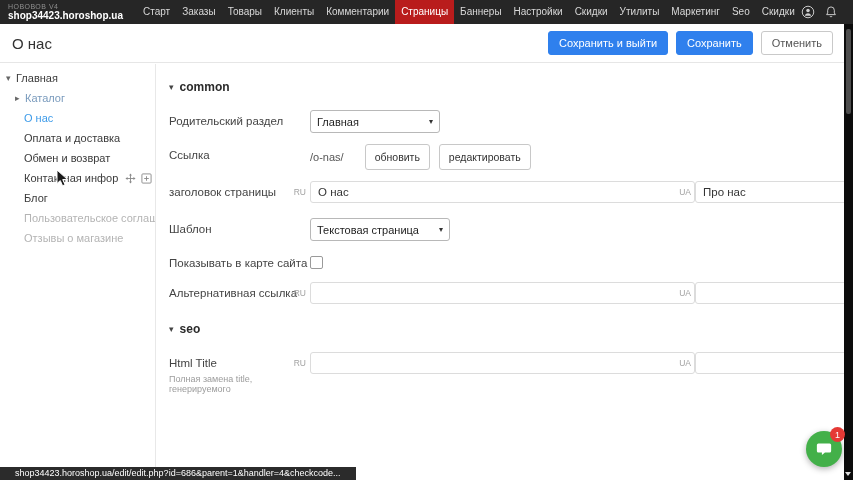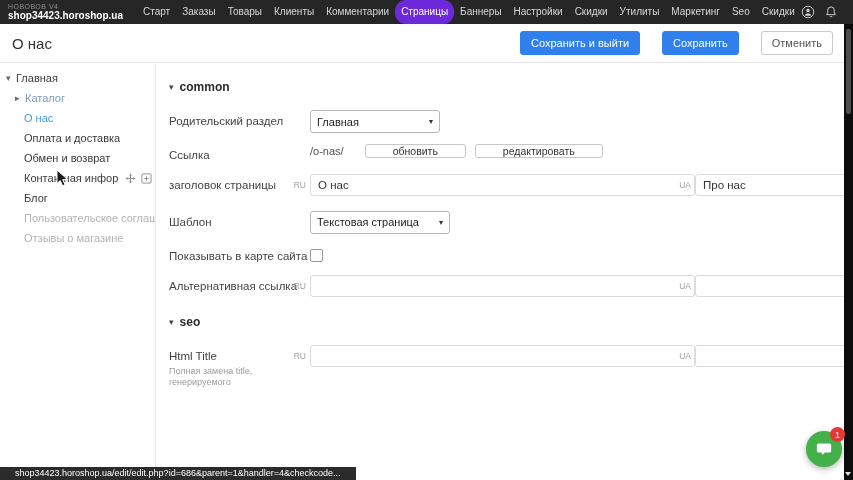--- a/index.html
+++ b/index.html
@@ -12,30 +12,30 @@
 
   
   .topbar { position:absolute; left:0; top:0; width:853px; height:24px;
     background:#262626; display:flex; align-items:center; padding-left:8px; z-index:30; }
   .logo { margin-right:14px; line-height:1; cursor:pointer; }
   .logo-small { font-size:7px; color:#8f8f8f; letter-spacing:.5px; text-transform:uppercase; }
   .logo-main { font-size:10px; font-weight:bold; color:#fff; margin-top:1px; white-space:nowrap; }
   .menu { display:flex; height:24px; }
   .menu-item { font-size:10px; color:#d8d8d8; line-height:24px; padding:0 6px;
     white-space:nowrap; cursor:pointer; }
-  .menu-item.active { background:#6d28d9; color:#fff;border-radius:11px; }
+  .menu-item.active { background:#b91c1c; color:#fff; }
   .topbar-icons { margin-left:auto; display:flex; align-items:center; gap:9px; margin-right:16px; }
   .tb-icon { width:14px; height:14px; display:inline-block; cursor:pointer; }
 
   
   .pageheader { position:absolute; left:0; top:24px; width:853px; height:39px;
     background:#fff; border-bottom:1px solid #e6e6e6; display:flex; align-items:center;
     padding:0 20px 0 12px; z-index:20; }
   .page-title { font-size:15px; color:#333; }
-  .header-buttons { margin-left:auto; display:flex; gap:22px; }
+  .header-buttons { margin-left:auto; display:flex; gap:8px; }
   .btn { font-family:inherit; font-size:11px; border-radius:3px; padding:5px 10px;
     cursor:pointer; border:1px solid transparent; white-space:nowrap; }
   .btn-blue { background:#2f80ed; border-color:#2f80ed; color:#fff; }
   .btn-white { background:#fff; border-color:#c9c9c9; color:#555; }
 
   
   .sidebar { position:absolute; left:0; top:64px; bottom:0; width:156px;
     border-right:1px solid #e8e8e8; padding-top:4px; background:#fff; }
   .tree-item { height:20px; display:flex; align-items:center; font-size:11px;
     color:#3a3a3a; cursor:pointer; white-space:nowrap; overflow:hidden; }
@@ -59,21 +59,21 @@
   .mt-extra { margin-top:8px; }
   .flabel { width:141px; flex:none; font-size:11.5px; color:#444; padding-top:5px; line-height:1.2; }
   .hint { font-size:9px; color:#9c9c9c; margin-top:3px; line-height:1.15; font-weight:normal; }
   .fctrl { display:flex; align-items:center; }
   .fctrl.stack { flex-direction:row; align-items:flex-end; }
   .select { height:23px; width:130px; border:1px solid #b8b8b8; border-radius:3px;
     background:#fff; display:flex; align-items:center; justify-content:space-between;
     padding:0 6px; font-size:11px; color:#222; cursor:pointer; }
   .selcaret { font-size:8px; color:#333; margin-left:6px; }
   .link-val { font-size:11px; color:#555; margin-right:21px; }
-  .sm-btn { font-family:inherit; height:14px; font-size:10.5px; padding:0 27px;
+  .sm-btn { font-family:inherit; height:26px; font-size:10.5px; padding:0 9px;
     border:1px solid #c8c8c8; border-radius:3px; background:#fff; color:#333;
     margin-right:9px; cursor:pointer; }
   .lang-line { position:relative; margin-bottom:4px; }
   .lang-tag { position:absolute; left:-24px; top:50%; transform:translateY(-50%);
     width:20px; text-align:right; font-size:8.5px; color:#a2a2a2; }
   .txt { width:385px; height:22px; border:1px solid #dcdcdc; border-radius:3px;
     font-family:inherit; font-size:11.5px; padding:0 7px; color:#333; outline:none; }
   .checkbox { width:13px; height:13px; border:1px solid #9a9a9a; border-radius:2px;
     display:inline-block; background:#fff; margin-top:4px; cursor:pointer; position:relative; }
   .checkbox.checked { background:#2f80ed; border-color:#2f80ed; }

